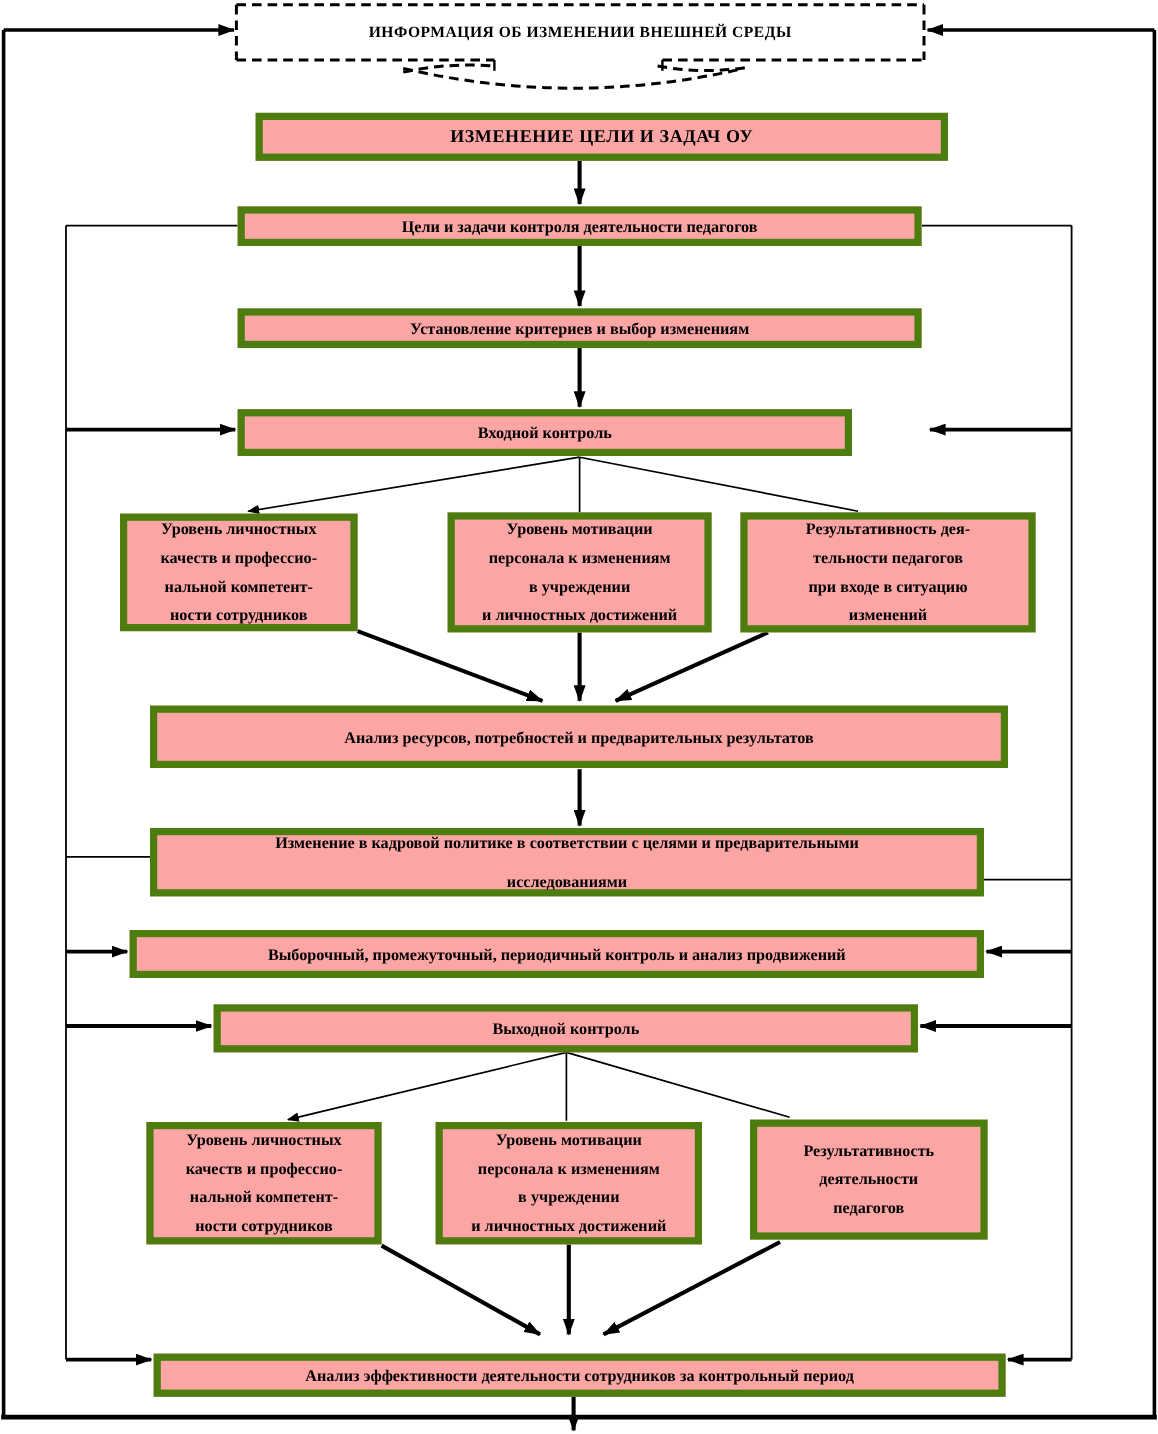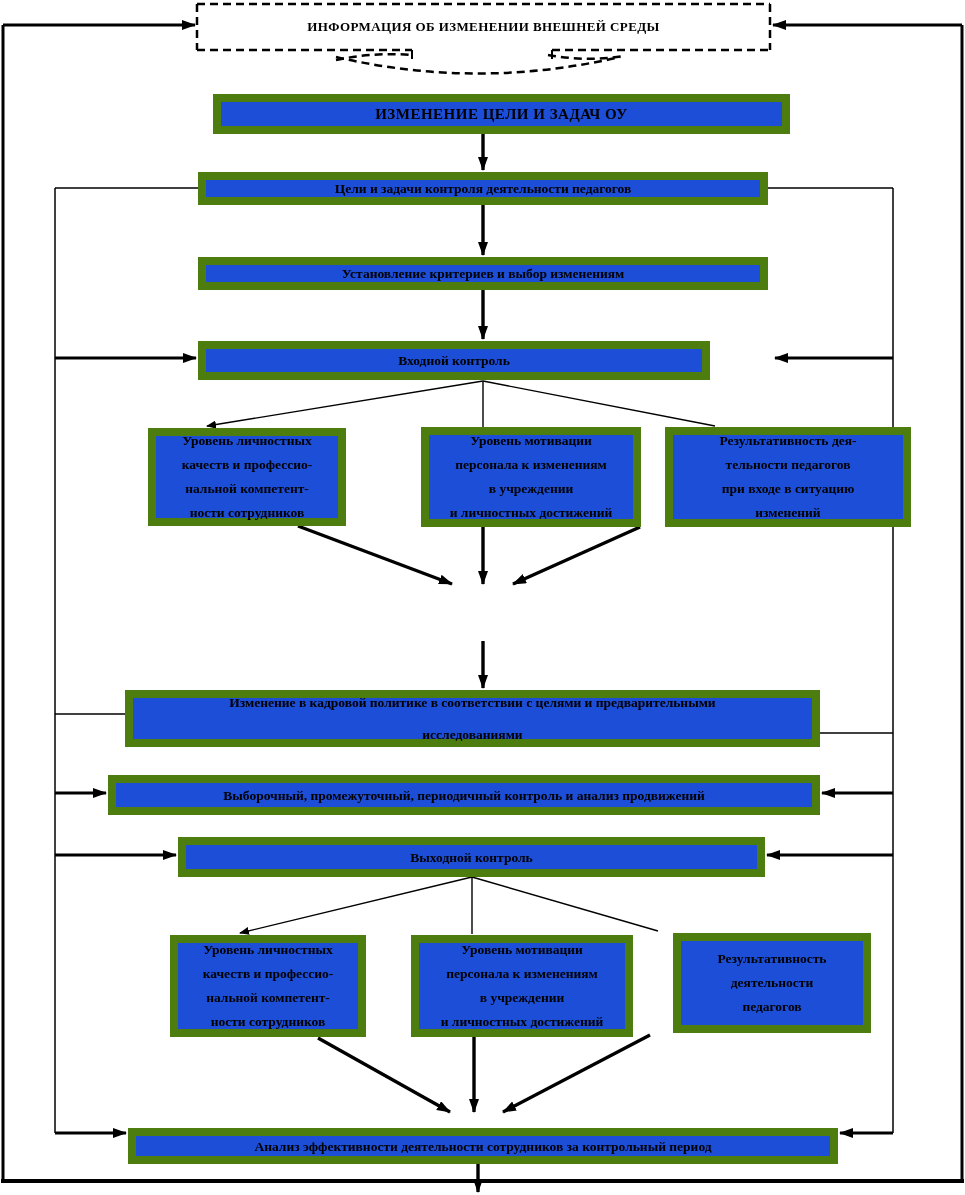--- a/index.html
+++ b/index.html
@@ -7,37 +7,37 @@
     position:relative;
     width:965px;height:1195px;
     background:#ffffff;
     font-family:"Liberation Serif","DejaVu Serif",serif;
     overflow:hidden;
   }
   #wires{position:absolute;left:0;top:0;z-index:1;}
   .node{
     position:absolute;
     box-sizing:border-box;
-    background:#1d4ed8;
-    border:8px solid #4d7c0f;
+    background:#fca5a5;
+    border:6px solid #4d7c0f;
     color:#000000;
     font-weight:bold;
     display:flex;
     align-items:center;
     justify-content:center;
     text-align:center;
     white-space:pre-line;
     font-size:13.5px;
     line-height:17px;
     z-index:2;
     padding:0 6px;
   }
   .node.caps{font-size:13px;letter-spacing:.4px;}
   .node.big{font-size:15px;letter-spacing:.5px;}
-  .node.cols{line-height:24px;margin-left:48px;}
+  .node.cols{line-height:24px;}
   .node.two-line{line-height:32px;font-family:Liberation Serif, serif;}
   .node.dashed{border:none;background:transparent;}
 </style>
 </head>
 <body>
 
 <div id="canvas">
 
   <svg id="wires" width="965" height="1195" viewBox="0 0 965 1195">
     <defs>
@@ -142,20 +142,21 @@
   <div class="node cols" style="left:373px;top:427px;width:220px;height:100px;">Уровень мотивации
 персонала к изменениям
 в учреждении
 и личностных достижений</div>
 
   <div class="node cols" style="left:617px;top:427px;width:246px;height:100px;">Результативность дея-
 тельности педагогов
 при входе в ситуацию
 изменений</div>
 
+  <div class="node" style="left:125px;top:588px;width:715px;height:52px;">Анализ ресурсов, потребностей и предварительных результатов</div>
 
   <div class="node two-line" style="left:125px;top:690px;width:695px;height:57px;">Изменение в кадровой политике в соответствии с целями и предварительными
 исследованиями</div>
 
   <div class="node" style="left:108px;top:775px;width:712px;height:40px;">Выборочный, промежуточный, периодичный контроль и анализ продвижений</div>
 
   <div class="node" style="left:178px;top:837px;width:587px;height:40px;">Выходной контроль</div>
 
   <div class="node cols" style="left:122px;top:935px;width:196px;height:102px;">Уровень личностных
 качеств и профессио-

